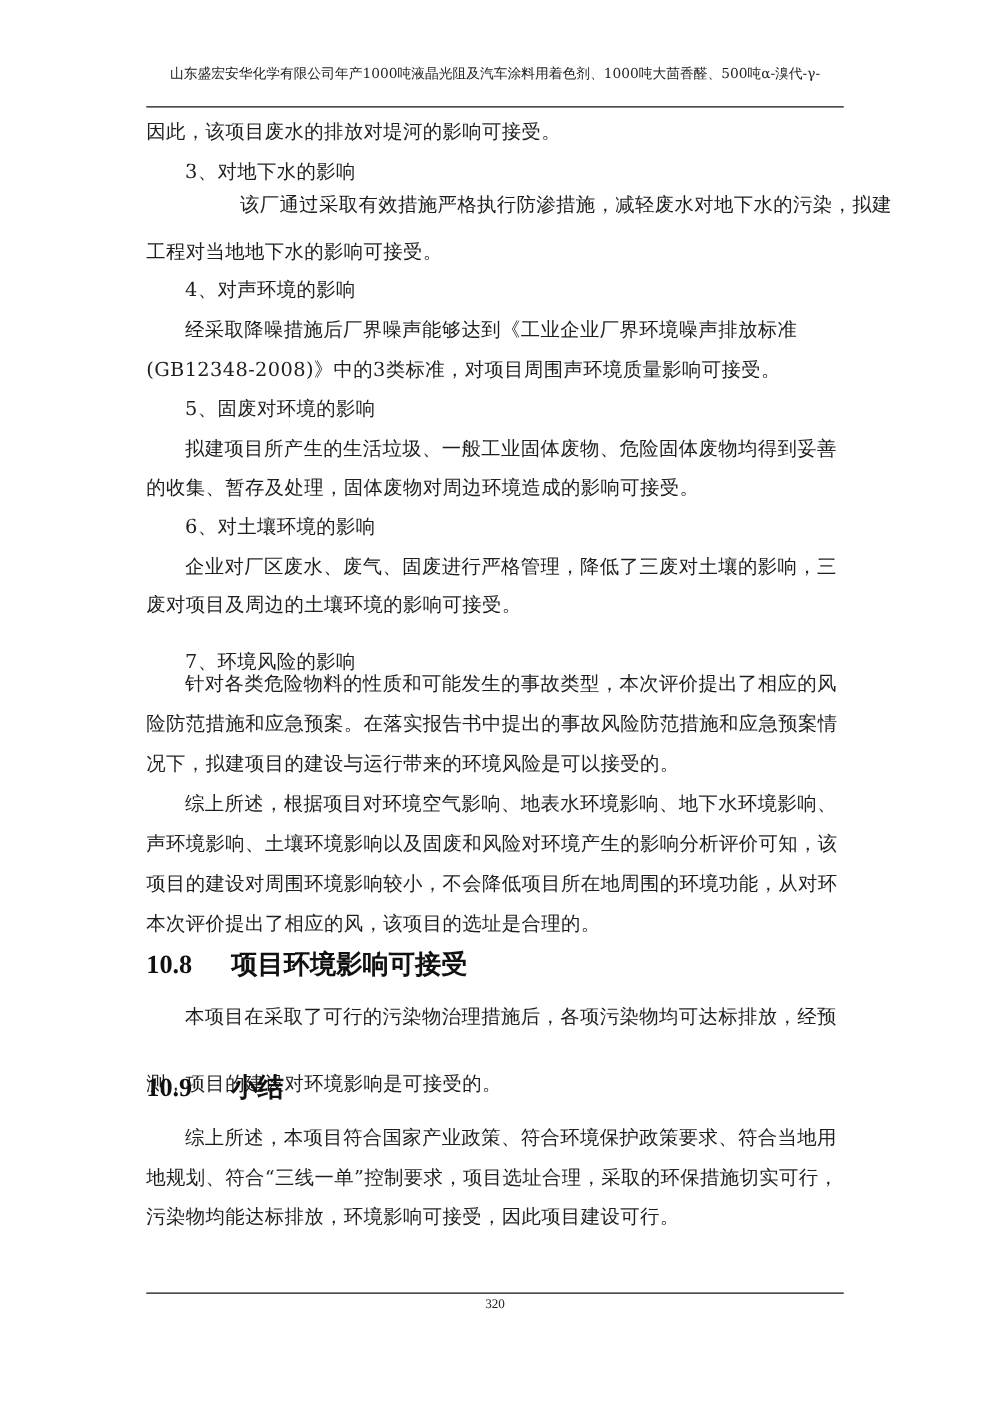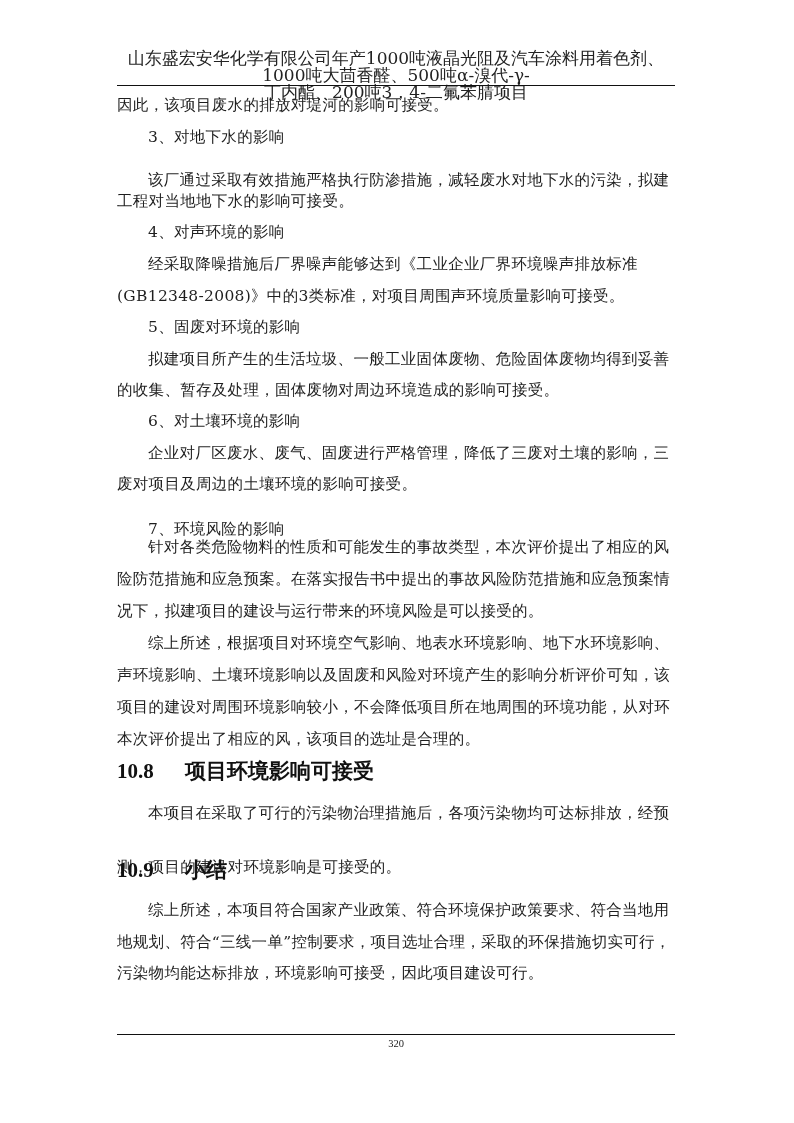--- a/index.html
+++ b/index.html
@@ -14,21 +14,21 @@
       overflow: hidden;
       font-family: "DejaVu Serif", "Liberation Serif", serif;
       color: #1a1a1a;
     }
     .page-header {
       position: absolute;
       left: 117px;
       top: 50px;
       width: 558px;
       text-align: center;
-      font-size: 17px;
+      font-size: 11px;
       line-height: 17px;
       color: #222;
     }
     .header-rule {
       position: absolute;
       left: 117px;
       top: 85px;
       width: 558px;
       height: 0;
       border-top: 1.5px solid #111;
@@ -78,29 +78,28 @@
       font-size: 10.5px;
       font-family: "Liberation Serif", serif;
       color: #222;
     }
   </style>
 </head>
 <body>
 
 <div class="page-header">
   <div>山东盛宏安华化学有限公司年产1000吨液晶光阻及汽车涂料用着色剂、1000吨大茴香醛、500吨α-溴代-γ-</div>
-  <div>丁内酯、200吨3，4-二氟苯腈项目</div>
 </div>
 <div class="header-rule"></div>
 
 <div class="body-text" style="top:0;">
   <div class="line" style="top:95px;">因此，该项目废水的排放对堤河的影响可接受。</div>
 
   <div class="line indent" style="top:127px;">3、对地下水的影响</div>
-  <div class="line indent" style="top:170px;">该厂通过采取有效措施严格执行防渗措施，减轻废水对地下水的污染，拟建</div>
+  <div class="line indent" style="top:154px;margin-left:44px;">该厂通过采取有效措施严格执行防渗措施，减轻废水对地下水的污染，拟建</div>
   <div class="line" style="top:191px;">工程对当地地下水的影响可接受。</div>
 
   <div class="line indent" style="top:222px;text-align:right;">4、对声环境的影响</div>
   <div class="line indent" style="top:254px;text-align:right;">经采取降噪措施后厂界噪声能够达到《工业企业厂界环境噪声排放标准</div>
   <div class="line" style="top:286px;">(GB12348-2008)》中的3类标准，对项目周围声环境质量影响可接受。</div>
 
   <div class="line indent" style="top:317px;">5、固废对环境的影响</div>
   <div class="line indent" style="top:349px;">拟建项目所产生的生活垃圾、一般工业固体废物、危险固体废物均得到妥善</div>
   <div class="line" style="top:380px;">的收集、暂存及处理，固体废物对周边环境造成的影响可接受。</div>
 

